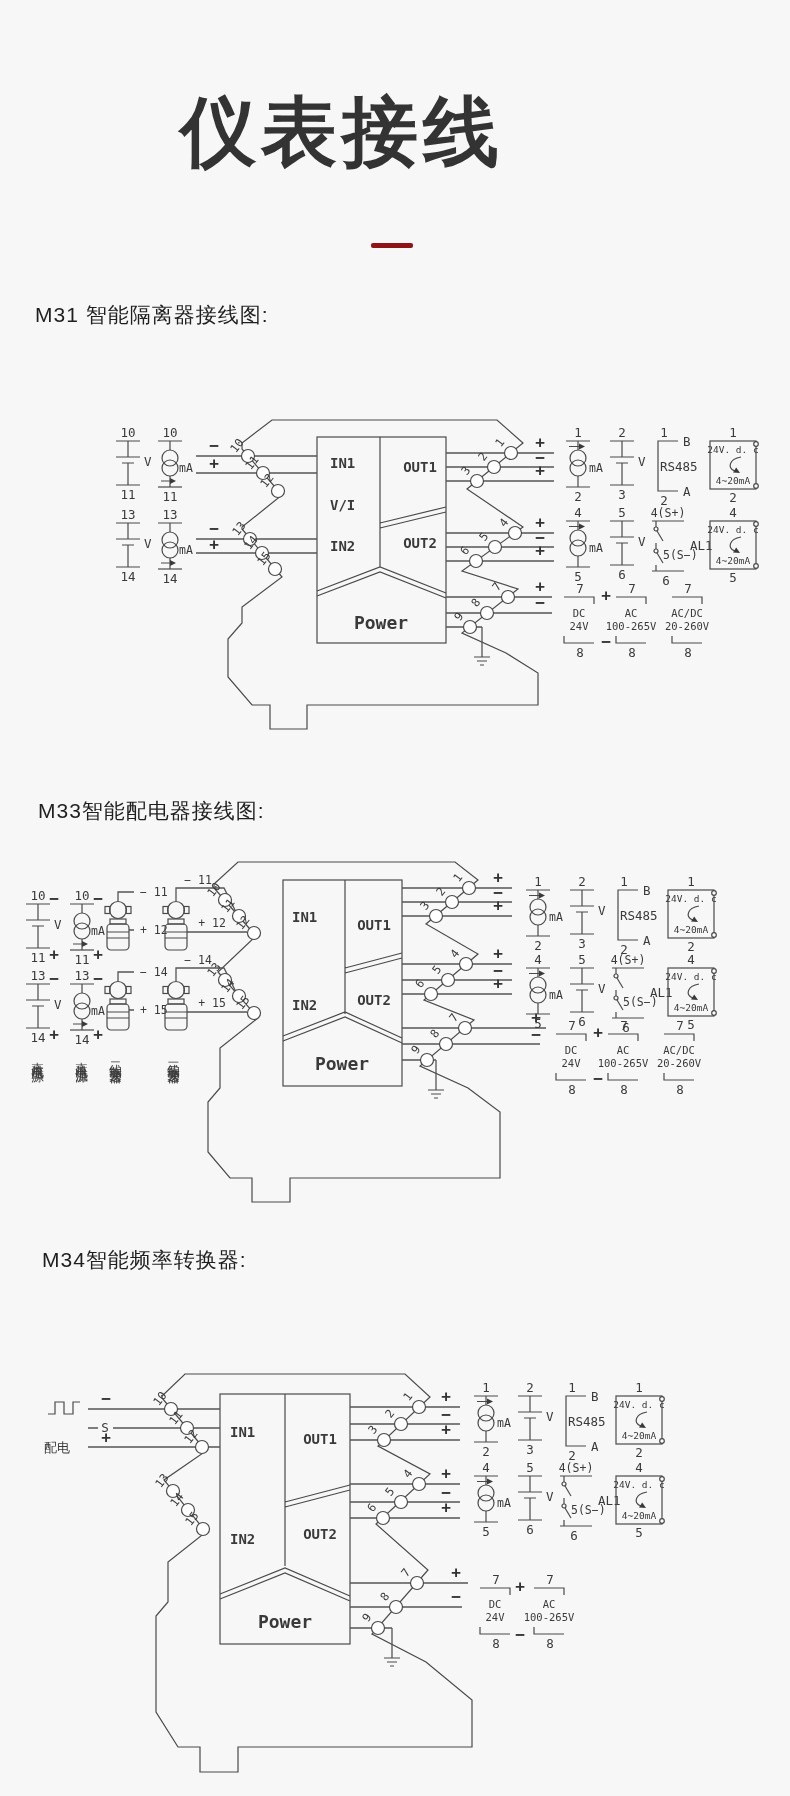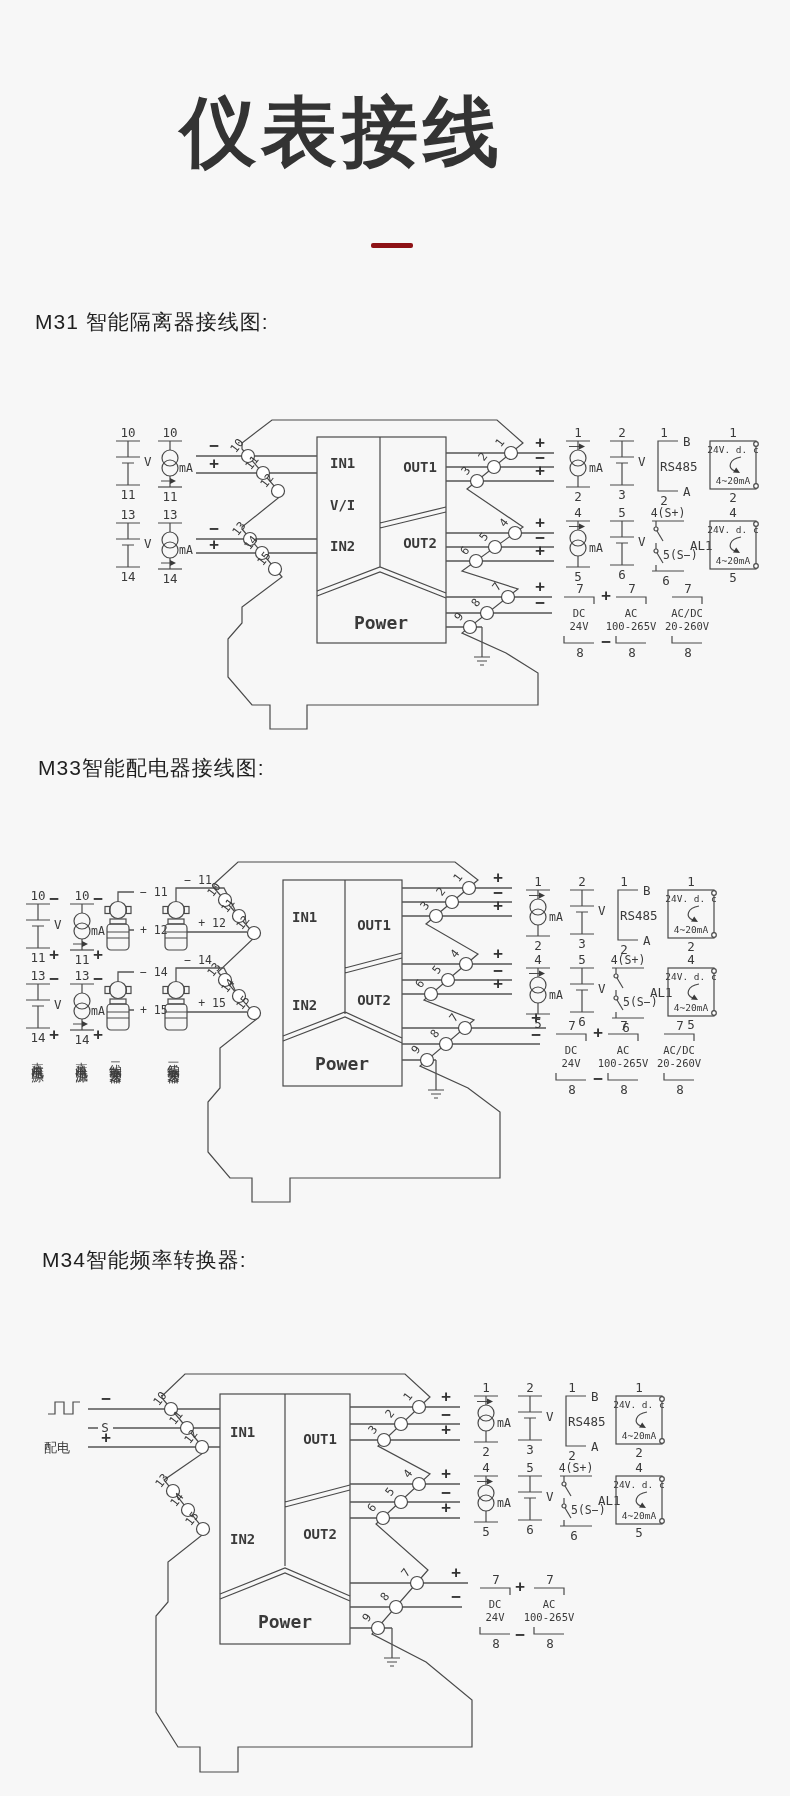--- a/index.html
+++ b/index.html
@@ -98,22 +98,22 @@
     <rect class="box" x="6" y="21" width="16" height="5"></rect>
     <rect class="box" x="3" y="26" width="22" height="26" rx="4"></rect>
     <path class="ln" d="M3,34 H25 M3,40 H25"></path>
   </g>
 </defs>
 </svg>
 
 <div class="page-title">仪表接线</div>
 <div class="divider" style="background: rgb(142, 18, 22);"></div>
 
-<div class="sec-head" style="left:35px;top:308px">M31 智能隔离器接线图:</div>
-<div class="sec-head" style="left:38px;top:754px">M33智能配电器接线图:</div>
+<div class="sec-head" style="left:35px;top:301px">M31 智能隔离器接线图:</div>
+<div class="sec-head" style="left:38px;top:797px">M33智能配电器接线图:</div>
 <div class="sec-head" style="left:42px;top:1246px">M34智能频率转换器:</div>
 
 <svg class="diag" style="top:355px" width="790" height="395" viewBox="0 0 790 395">
   <path class="ln" d="M272,65 H497 L523,88 L467,134 L523,172 L462,216 L518,234 L462,278 L506,298 L538,318 V350 H307 V374 H270 V350 H252 L228,322 V284 L242,268 V252 L282,222 L242,174 V172 L282,140 L242,94 V88 Z"></path>
   <g>
     <rect class="box" x="317" y="82" width="129" height="206"></rect>
     <path class="ln" d="M380,82 V212 M380,168 L446,152 M380,173 L446,157 M317,236 L380,212 L446,238 M317,241 L380,217 L446,243"></path>
     <text class="dt f14" x="330" y="113">IN1</text>
     <text class="dt f14" x="330" y="155">V/I</text>
     <text class="dt f14" x="330" y="196">IN2</text>

